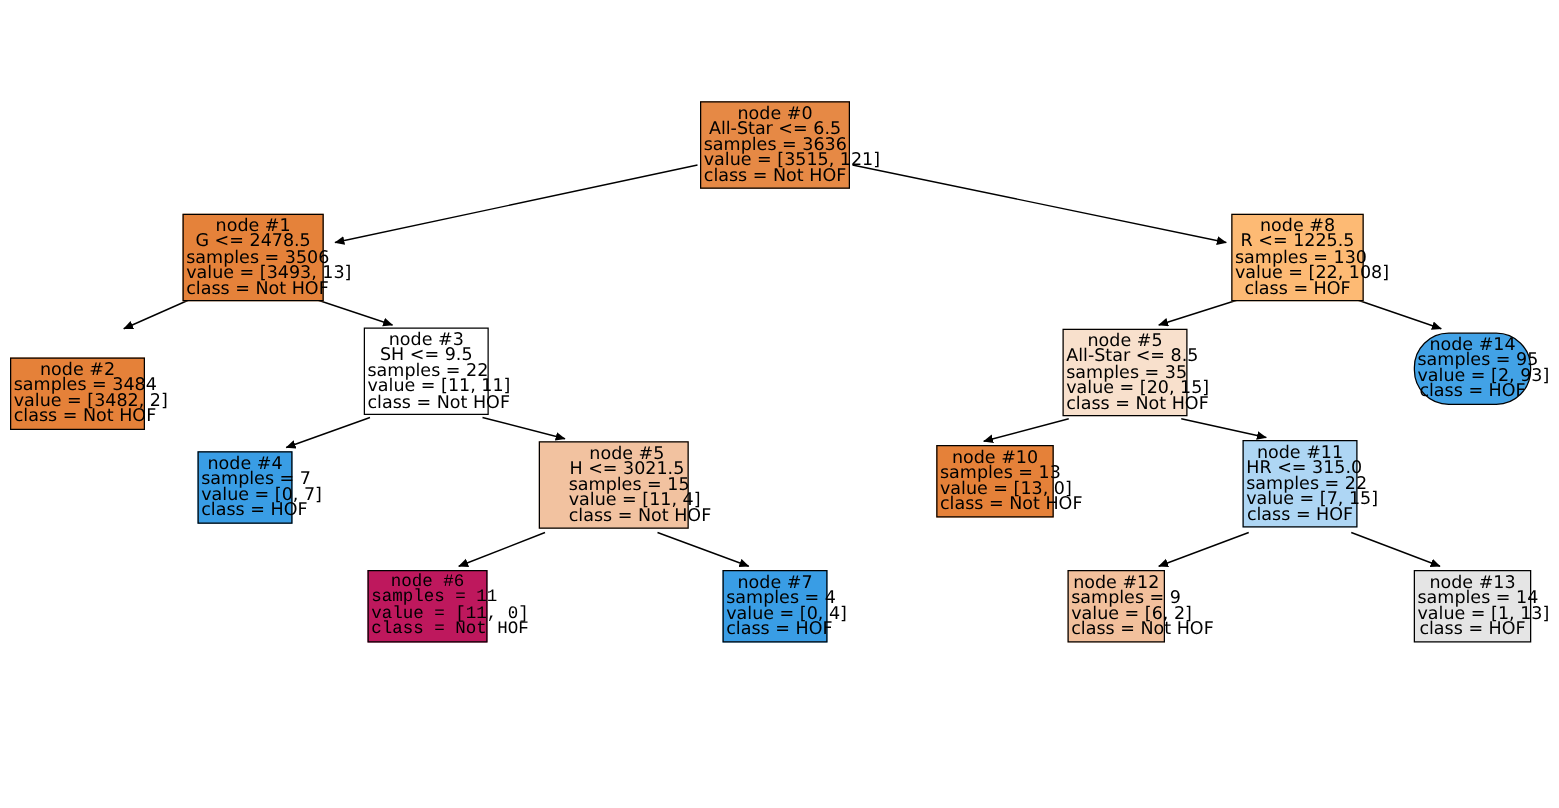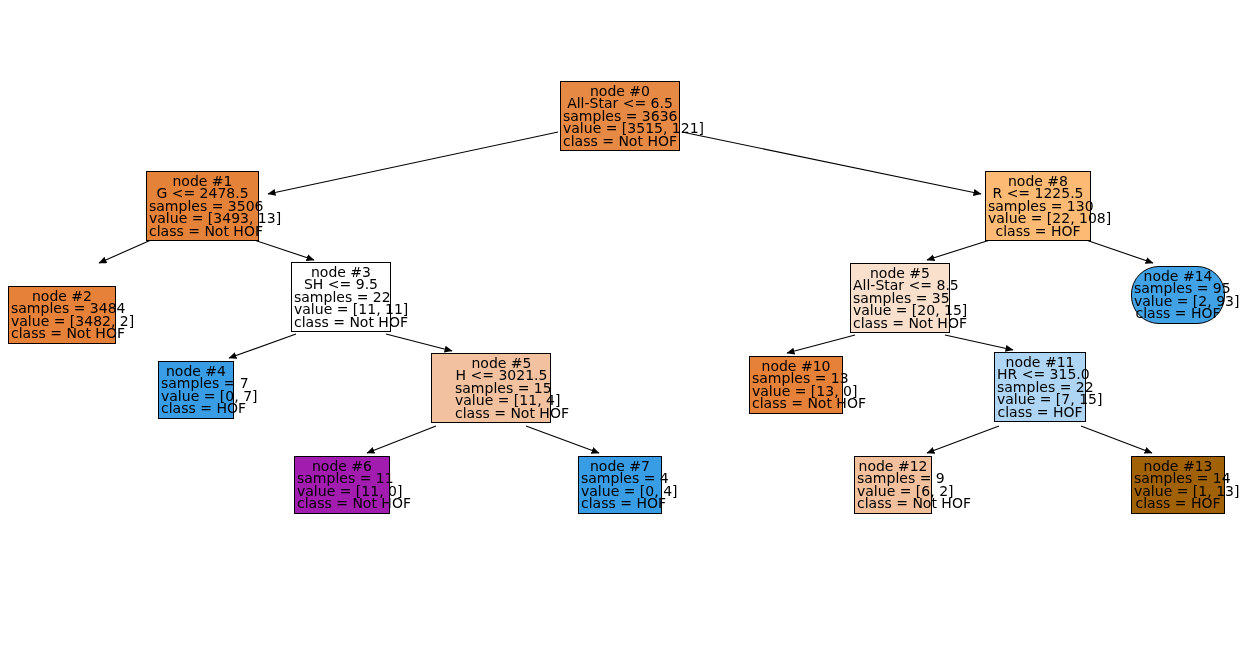--- a/index.html
+++ b/index.html
@@ -118,21 +118,21 @@
   </div>
 
   <div class="node" id="n5" style="background: rgb(242, 194, 160);">
     <div>node #5</div>
     <div>H &lt;= 3021.5</div>
     <div>samples = 15</div>
     <div>value = [11, 4]</div>
     <div>class = Not HOF</div>
   </div>
 
-  <div class="node" id="n6" style="background: #a21caf;">
+  <div class="node" id="n6" style="background: #be185d; font-family: Liberation Mono, monospace;">
     <div>node #6</div>
     <div>samples = 11</div>
     <div>value = [11, 0]</div>
     <div>class = Not HOF</div>
   </div>
 
   <div class="node" id="n7" style="background: rgb(57, 157, 229);">
     <div>node #7</div>
     <div>samples = 4</div>
     <div>value = [0, 4]</div>
@@ -170,21 +170,21 @@
     <div>class = HOF</div>
   </div>
 
   <div class="node" id="n12" style="background: rgb(242, 192, 156);">
     <div>node #12</div>
     <div>samples = 9</div>
     <div>value = [6, 2]</div>
     <div>class = Not HOF</div>
   </div>
 
-  <div class="node" id="n13" style="background: #a16207;">
+  <div class="node" id="n13" style="background: #e5e5e5;">
     <div>node #13</div>
     <div>samples = 14</div>
     <div>value = [1, 13]</div>
     <div>class = HOF</div>
   </div>
 
   <div class="node" id="n14" style="background: rgb(66, 162, 230);">
     <div>node #14</div>
     <div>samples = 95</div>
     <div>value = [2, 93]</div>

